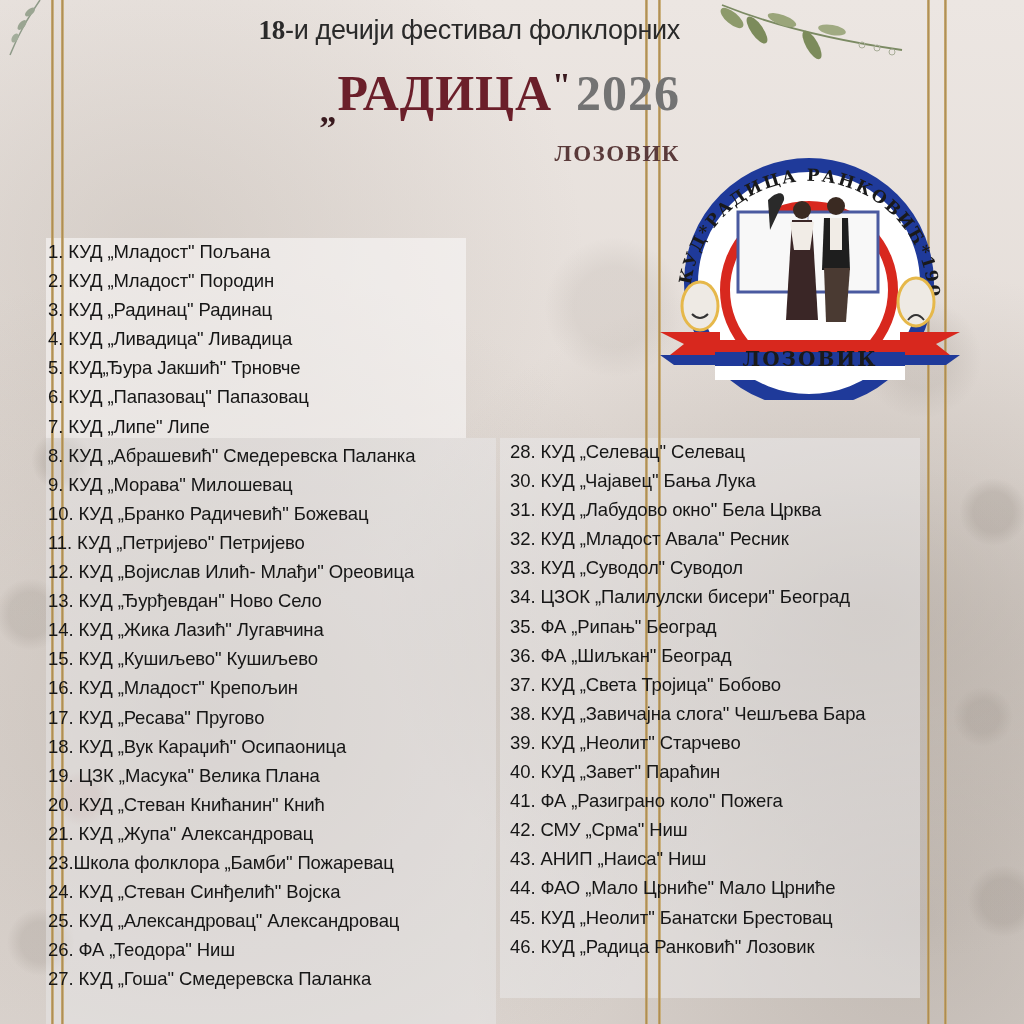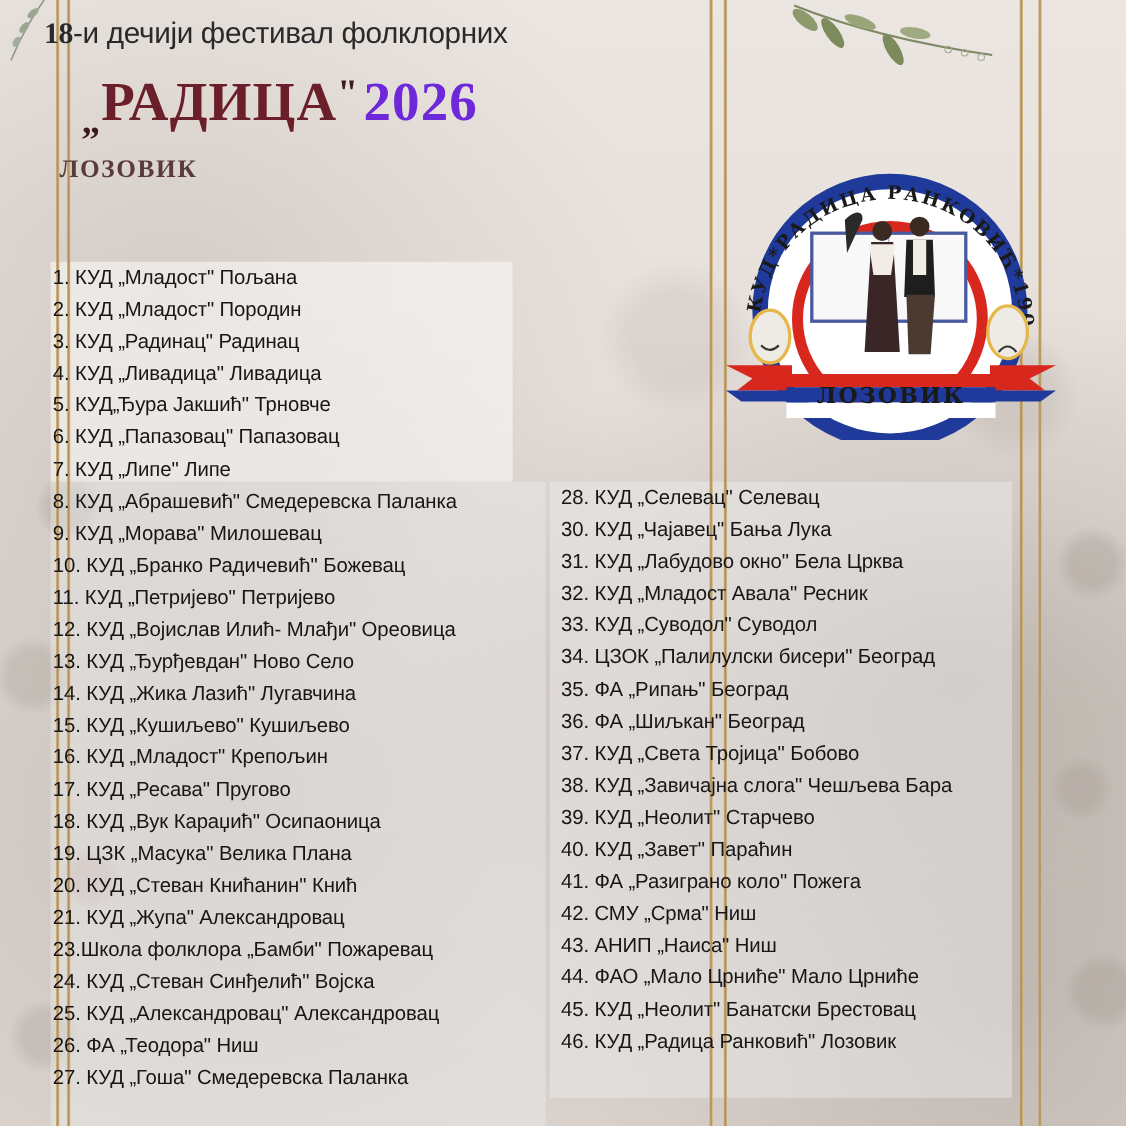--- a/index.html
+++ b/index.html
@@ -42,38 +42,38 @@
       position: absolute; top: 0; height: 1024px; width: 3px;
       background: linear-gradient(90deg, #c9a96a, #a8864a, #d8bf8a);
       opacity: 0.9;
     }
     .sprig {
       position: absolute;
     }
 
     
     .header {
-      position: absolute; left: 40px; top: 14px; width: 640px; text-align: left;
+      position: absolute; left: 40px; top: 14px; width: 640px; text-align: right;
     }
     .subtitle {
       font-family: "Liberation Sans", "DejaVu Sans", sans-serif;
       font-size: 27px; line-height: 33px; color: #2a2a2a; font-weight: 500;
       letter-spacing: -0.3px;
     }
     .subtitle .num { font-family: "Liberation Serif", serif; font-weight: bold; }
     .title {
       margin-top: 10px;
       font-family: "Liberation Serif", "DejaVu Serif", serif;
       font-weight: bold; font-size: 50px; line-height: 56px;
       color: #6b1f2a; letter-spacing: 1px;
       padding-left: 34px;
     }
     .title .q { font-size: 34px; vertical-align: -12px; color: #3a1a1f; }
     .title .q2 { font-size: 34px; vertical-align: 14px; color: #3a1a1f; margin-right: 4px; }
-    .title .year { color: #6d28d9; }
+    .title .year { color: #737373; }
     .place {
       margin-top: 2px;
       font-family: "Liberation Serif", "DejaVu Serif", serif;
       font-weight: bold; font-size: 23px; color: #5a3a3a; letter-spacing: 1.5px;
       padding-left: 14px;
     }
 
     
     .list { position: absolute; list-style: none; }
     .list li {

